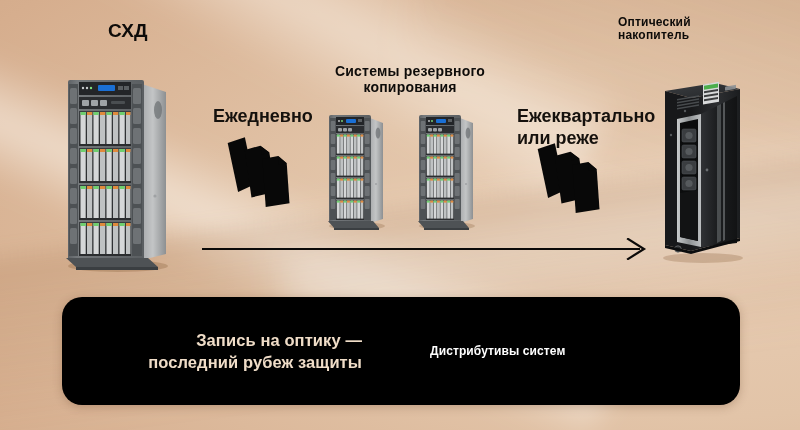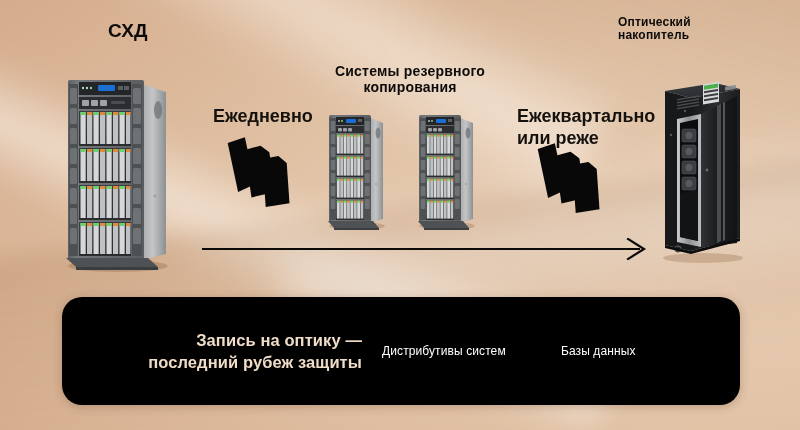--- a/index.html
+++ b/index.html
@@ -128,22 +128,23 @@
   }
   #panel-items {
     flex: 1 1 auto;
     display: grid;
     grid-template-columns: 165px auto;
     grid-auto-rows: auto;
     row-gap: 11px;
     column-gap: 14px;
     color: #ffffff;
     font-size: 12px;
-    font-weight: normal;
+    font-weight: bold;
     letter-spacing: .1px;
+    margin-left: 48px;
   }
 </style>
 </head>
 <body>
 
 <div id="stage">
 
   <div class="bg-base"></div>
   <div class="shade-b"></div>
   <div class="streak streak-a"></div>
@@ -653,17 +654,16 @@
 
   <div class="caption" id="c-daily">Ежедневно</div>
   <div class="caption" id="c-quarter">Ежеквартально
 или реже</div>
 
   <div id="panel">
     <div id="panel-headline">Запись на оптику —
 последний рубеж защиты</div>
     <div id="panel-items">
       <div>Дистрибутивы систем</div>
-      <div>Базы данных</div>
     </div>
   </div>
 
 </div>
 
 </body></html>

